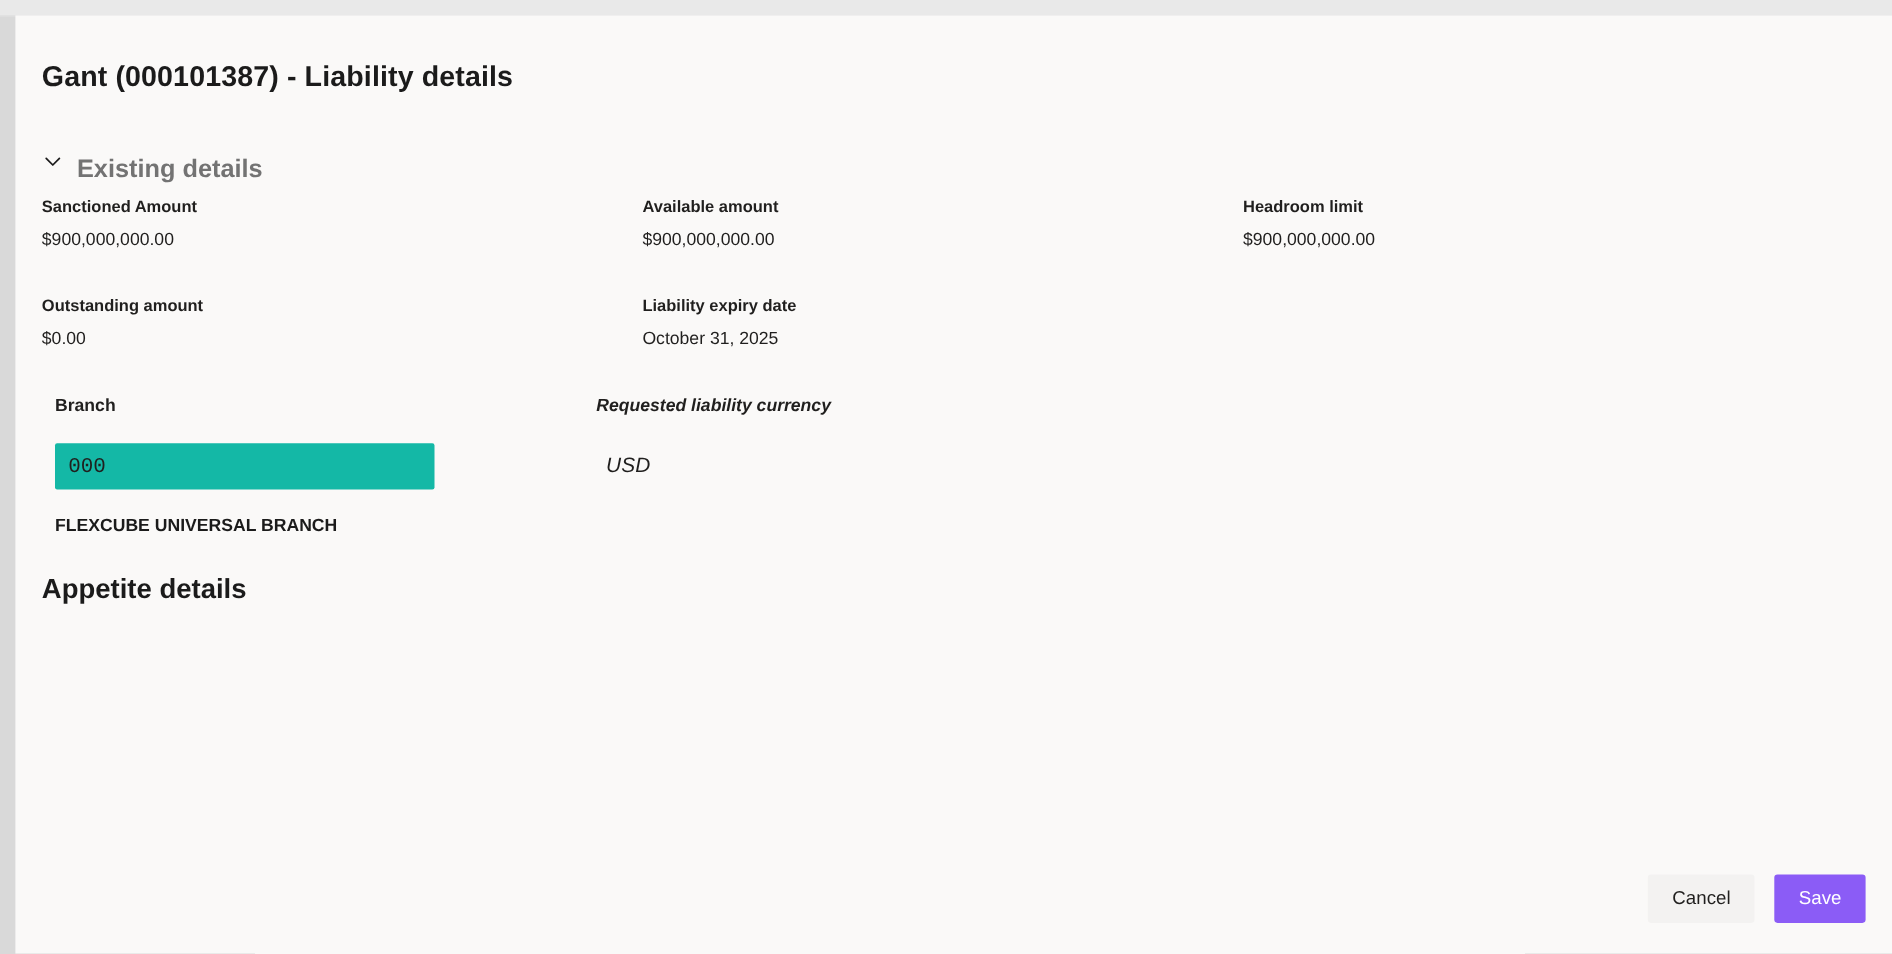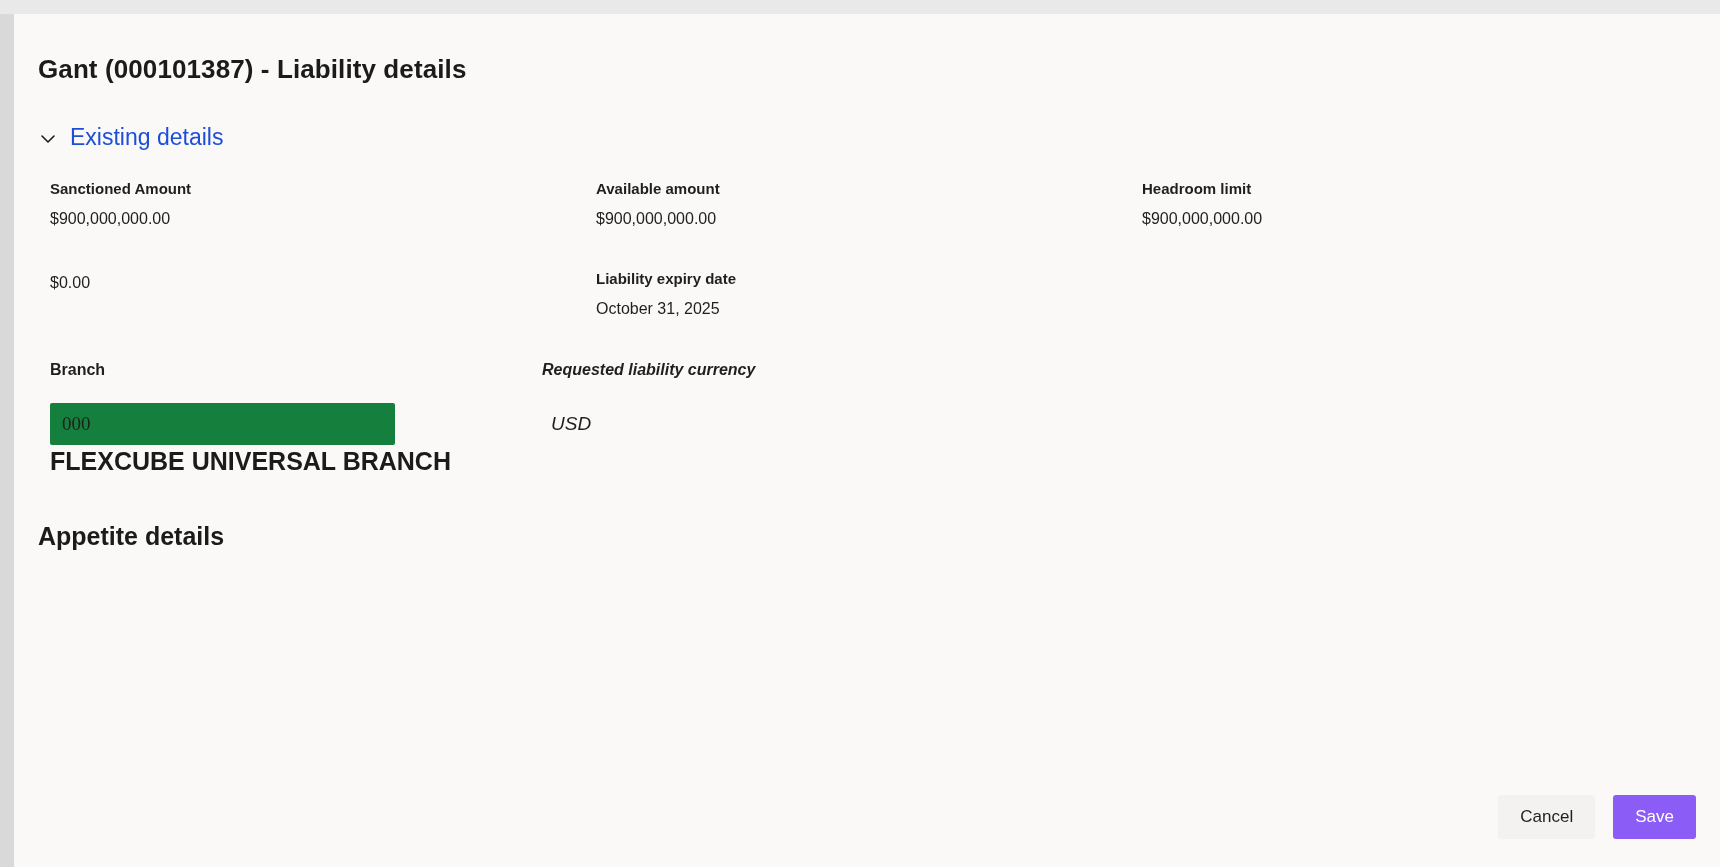--- a/index.html
+++ b/index.html
@@ -58,33 +58,33 @@
   .chev {
     display: inline-block;
     width: 20px;
     height: 20px;
     position: relative;
     top: 1px;
   }
   .chev svg { display: block; }
   .section-toggle-label {
     font-size: 23px;
-    font-weight: normal;
-    color: #1d4ed8;
+    font-weight: bold;
+    color: #737373;
+    margin-top: 16px;
   }
   .grid {
     position: absolute;
     left: 24px;
     top: 165px;
     width: 1650px;
   }
   .row {
     display: flex;
     width: 100%;
-    justify-content: flex-end;
   }
   .col {
     width: 546px;
     flex: 0 0 546px;
   }
   .field-label {
     font-size: 15px;
     font-weight: bold;
     color: #201f1e;
     line-height: 20px;
@@ -114,39 +114,39 @@
   .input-label {
     font-size: 16px;
     font-weight: bold;
     color: #201f1e;
     line-height: 22px;
     margin-bottom: 22px;
   }
   .input-box {
     width: 345px;
     height: 42px;
-    background: #15803d;
+    background: #14b8a6;
     border: none;
     border-radius: 2px;
     font-size: 19px;
     color: #201f1e;
     padding: 0 12px;
     box-sizing: border-box;
-    font-family: Liberation Serif, serif;
+    font-family: Liberation Mono, monospace;
     outline: none;
   }
   .plain-value {
     font-size: 19px;
     color: #201f1e;
     line-height: 42px;
     padding-left: 9px;
   }
   .branch-desc {
-    margin-top: 2px;
-    font-size: 25px;
+    margin-top: 25px;
+    font-size: 16px;
     font-weight: bold;
     color: #1b1b1b;
   }
   .appetite-heading {
     position: absolute;
     left: 24px;
     top: 508px;
     font-size: 25px;
     font-weight: bold;
     color: #1b1b1b;
@@ -211,20 +211,21 @@
           <div class="field-value">$900,000,000.00</div>
         </div>
         <div class="col">
           <div class="field-label">Headroom limit</div>
           <div class="field-value">$900,000,000.00</div>
         </div>
       </div>
 
       <div class="row row2">
         <div class="col">
+          <div class="field-label">Outstanding amount</div>
           <div class="field-value">$0.00</div>
         </div>
         <div class="col">
           <div class="field-label">Liability expiry date</div>
           <div class="field-value">October 31, 2025</div>
         </div>
         <div class="col"></div>
       </div>
 
     </div>

